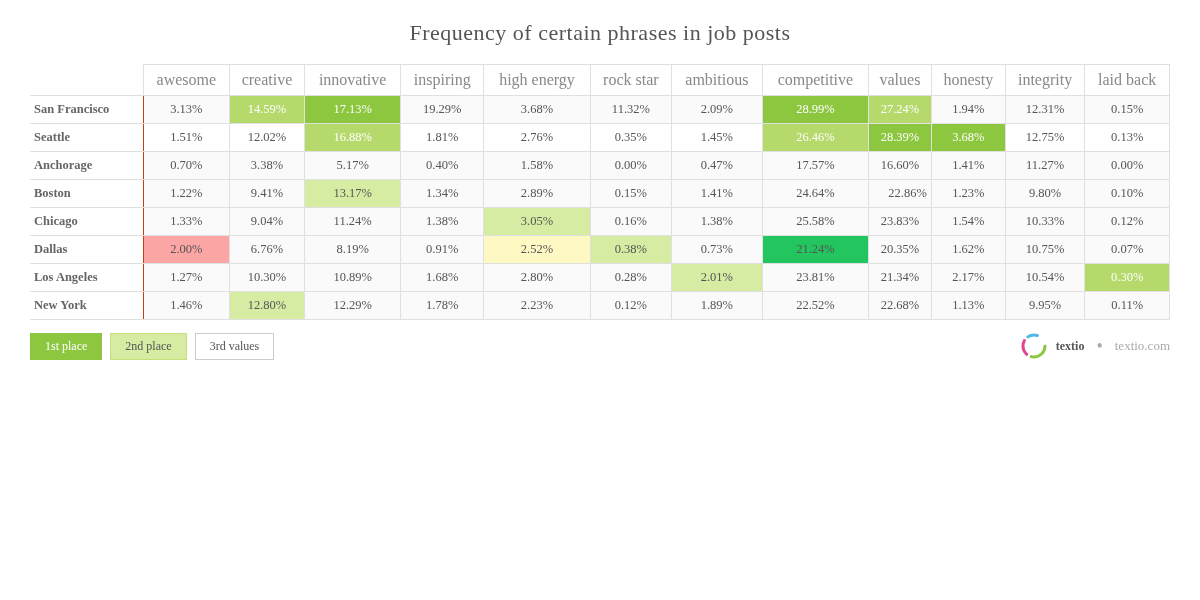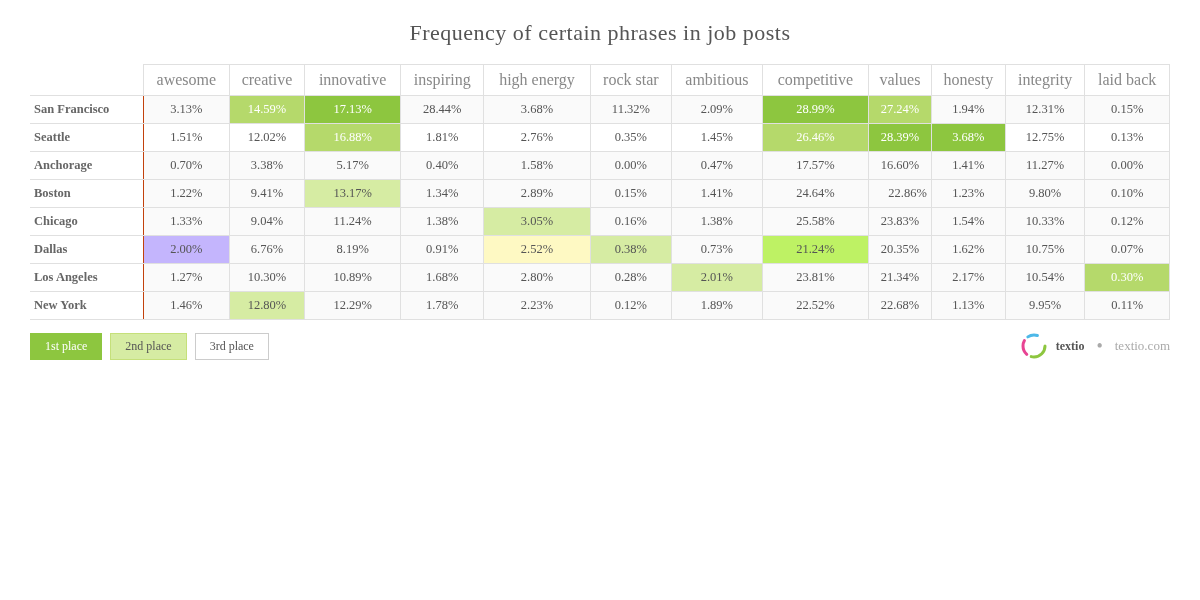--- a/index.html
+++ b/index.html
@@ -139,21 +139,21 @@
         <th>integrity</th>
         <th>laid back</th>
       </tr>
     </thead>
   <tbody id="table-body">
   <tr>
         <td style="background-color: rgb(255, 255, 255);">San Francisco</td>
         <td style="background-color: rgb(250, 250, 250);">3.13%</td>
         <td class="bg-green-2">14.59%</td>
         <td class="bg-green-1">17.13%</td>
-        <td style="background-color: rgb(250, 250, 250);">28.44%</td>
+        <td style="background-color: rgb(250, 250, 250);">19.29%</td>
         <td style="background-color: rgb(250, 250, 250);">3.68%</td>
         <td style="background-color: rgb(250, 250, 250);">11.32%</td>
         <td style="background-color: rgb(250, 250, 250);">2.09%</td>
         <td class="bg-green-1">28.99%</td>
         <td class="bg-green-2">27.24%</td>
         <td style="background-color: rgb(250, 250, 250);">1.94%</td>
         <td style="background-color: rgb(250, 250, 250);">12.31%</td>
         <td style="background-color: rgb(250, 250, 250);">0.15%</td>
       </tr>
       <tr>
@@ -211,28 +211,28 @@
         <td>0.16%</td>
         <td>1.38%</td>
         <td>25.58%</td>
         <td>23.83%</td>
         <td>1.54%</td>
         <td>10.33%</td>
         <td>0.12%</td>
       </tr>
       <tr>
         <td style="background-color: rgb(255, 255, 255);">Dallas</td>
-        <td style="background-color: #c4b5fd;">2.00%</td>
+        <td style="background-color: #fca5a5;">2.00%</td>
         <td style="background-color: rgb(250, 250, 250);">6.76%</td>
         <td style="background-color: rgb(250, 250, 250);">8.19%</td>
         <td style="background-color: rgb(250, 250, 250);">0.91%</td>
         <td style="background-color: #fef9c3;">2.52%</td>
         <td class="bg-green-3">0.38%</td>
         <td style="background-color: rgb(250, 250, 250);">0.73%</td>
-        <td style="background-color: #bef264;">21.24%</td>
+        <td style="background-color: #22c55e;">21.24%</td>
         <td style="background-color: rgb(250, 250, 250);">20.35%</td>
         <td style="background-color: rgb(250, 250, 250);">1.62%</td>
         <td style="background-color: rgb(250, 250, 250);">10.75%</td>
         <td style="background-color: rgb(250, 250, 250);">0.07%</td>
       </tr>
       <tr>
         <td>Los Angeles</td>
         <td>1.27%</td>
         <td>10.30%</td>
         <td>10.89%</td>
@@ -261,21 +261,21 @@
         <td style="background-color: rgb(250, 250, 250);">9.95%</td>
         <td style="background-color: rgb(250, 250, 250);">0.11%</td>
       </tr>
     </tbody>
 </table>
 
 <div class="legend-area">
   <div class="legend-left">
     <div class="legend-item legend-1st">1st place</div>
     <div class="legend-item legend-2nd">2nd place</div>
-    <div class="legend-item legend-3rd">3rd place</div>
+    <div class="legend-item legend-3rd">3rd values</div>
   </div>
   <div class="logo-area">
     <svg class="logo-circle" viewBox="0 0 28 28">
       <circle cx="14" cy="14" r="11" fill="none" stroke="#8dc63f" stroke-width="3" stroke-dasharray="20 50" stroke-linecap="round"></circle>
       <circle cx="14" cy="14" r="11" fill="none" stroke="#e84393" stroke-width="3" stroke-dasharray="15 55" stroke-dashoffset="-25" stroke-linecap="round"></circle>
       <circle cx="14" cy="14" r="11" fill="none" stroke="#4db8e8" stroke-width="3" stroke-dasharray="10 60" stroke-dashoffset="-45" stroke-linecap="round"></circle>
     </svg>
     <span style="font-size:12px;color:#555;font-weight:600;">textio</span>
     <span class="logo-dot">•</span>
     <span style="color:#aaa;font-size:13px;">textio.com</span>

